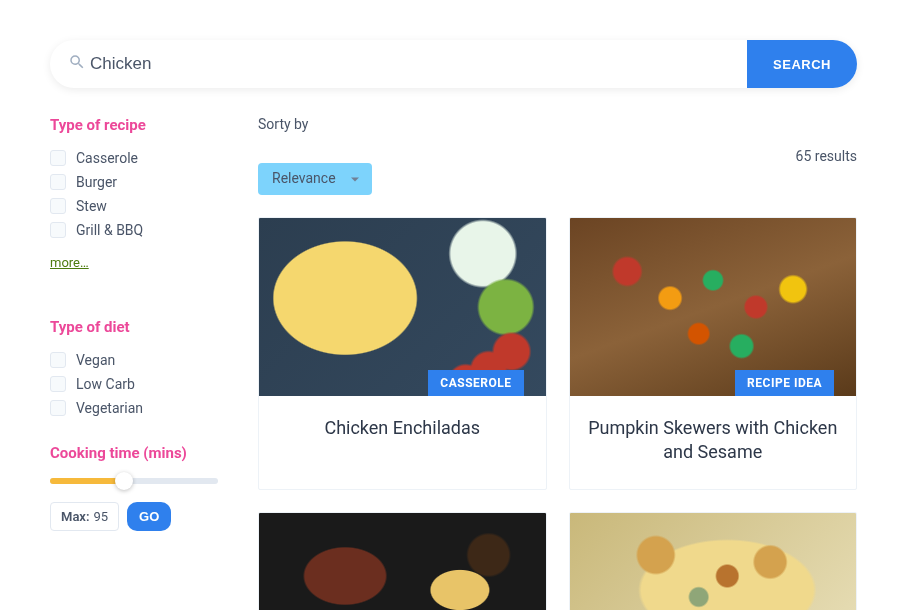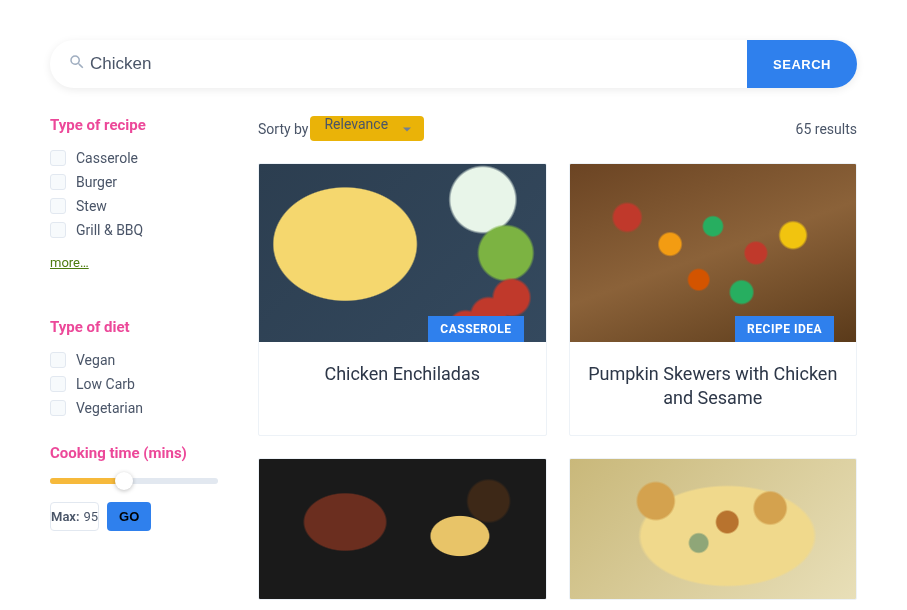--- a/index.html
+++ b/index.html
@@ -113,52 +113,52 @@
       height: 18px;
       border-radius: 50%;
       background: #fff;
       box-shadow: 0 1px 4px rgba(0,0,0,0.25);
       cursor: grab;
     }
     .slider-controls { display: flex; gap: 8px; }
     .max-box {
       border: 1px solid #e2e8f0;
       border-radius: 4px;
-      padding: 6px 0;
+      padding: 6px 10px;
       font-size: 13px;
       color: #4a5568;
       display: flex;
       gap: 4px;
       align-items: center;
     }
     .max-label { font-weight: 600; }
     .go-button {
       background: #2f80ed;
-      color: #000000;
+      color: #ffffff;
       border: none;
-      border-radius: 4px;
+      border-radius: 10px;
       padding: 0 12px;
       font-size: 13px;
       font-weight: 700;
       cursor: pointer;
     }
     
     .content-header {
       display: flex;
       align-items: center;
       justify-content: space-between;
       margin-bottom: 22px;
     }
-    .sort-wrap { display: flex; align-items: center; gap: 2px; }
+    .sort-wrap { display: flex; gap: 31px; flex-direction: column; }
     .sort-label { font-size: 14px; color: #4a5568; }
     .sort-select {
-      background: #eab308;
+      background: #7dd3fc;
       border: none;
       border-radius: 4px;
-      padding: 0 36px 9px 14px;
+      padding: 7px 36px 9px 14px;
       font-size: 14px;
       color: #4a5568;
       cursor: pointer;
       position: relative;
     }
     .chevron {
       position: absolute;
       right: 12px;
       top: 50%;
       transform: translateY(-50%);

